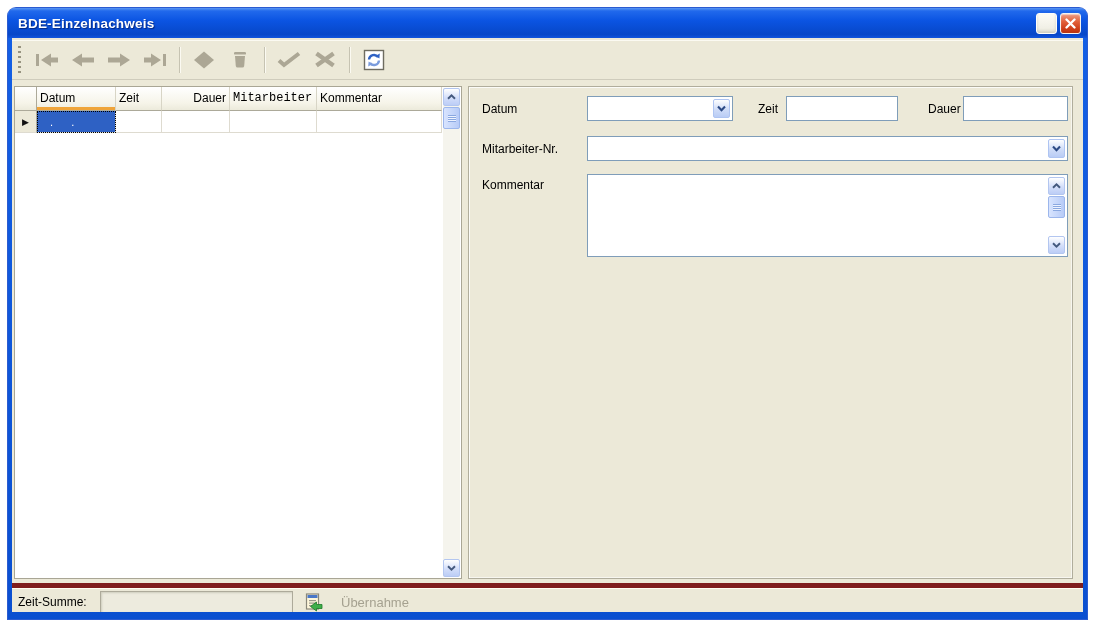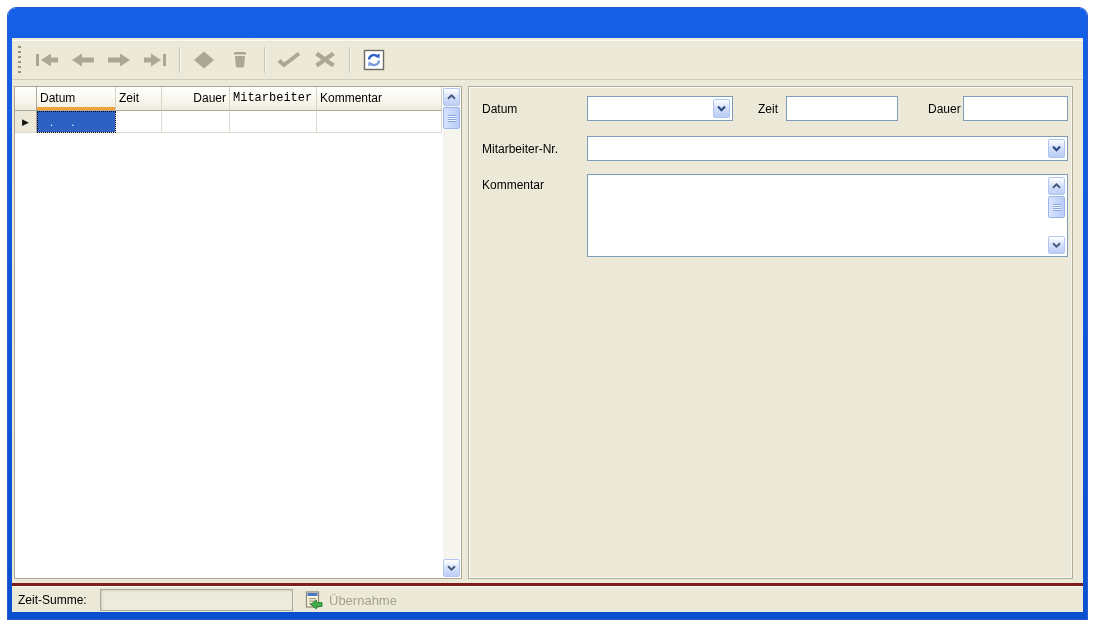--- a/index.html
+++ b/index.html
@@ -118,38 +118,51 @@
   .memo { position:absolute; border:1px solid #7f9db9; background:#fff; }
   .memo textarea {
     position:absolute; left:0; top:0; right:19px; bottom:0; border:none; resize:none; outline:none;
     background:#fff; font-family:"Liberation Sans",sans-serif; font-size:12px; padding:3px; overflow:hidden;
   }
   .memo .vsb { top:2px; bottom:2px; right:2px; background:transparent; }
 
   
   .footer {
     position:absolute; left:0; right:0; top:545px; height:15px;
-    border-top:3px solid #7f1d1d; box-shadow:inset 0 1px 0 #fffdf2;
+    border-top:5px solid #7f1d1d; box-shadow:inset 0 1px 0 #fffdf2;
     display:block;
   }
   .f-label { position:absolute; left:6px; top:7px; font-size:12px; color:#000; }
   .f-input {
     position:absolute; left:88px; top:3px; width:193px; height:22px;
     border:1px solid #adaa9a; background:#edebde; box-shadow:inset 1px 1px 2px rgba(150,148,130,.35);
   }
-  .f-uebernahme { position:absolute; left:292px; top:3px; height:22px; display:flex; align-items:center; gap:6px; }
+  .f-uebernahme { position:absolute; left:292px; top:3px; height:22px; display:flex; align-items:center; gap:18px; }
   .f-uebernahme span { font-size:13px; color:#a5a190; }
 
   svg { display:block; }
 </style>
 </head>
 <body>
 
 <div class="window">
 
+  <div class="titlebar">
+    <div class="title-text">BDE-Einzelnachweis</div>
+    <div class="tb-buttons">
+      <div class="btn-max"></div>
+      <div class="btn-close">
+        <span>
+          <svg width="11" height="11" viewBox="0 0 11 11">
+              <path d="M1.5 1.5 L9.5 9.5 M9.5 1.5 L1.5 9.5" stroke="#fff" stroke-width="2.3" stroke-linecap="round"></path>
+            </svg>
+        </span>
+      </div>
+    </div>
+  </div>
 
   <div class="client">
 
     <div class="toolbar">
       <div class="gripper"></div>
 
       <button class="tbtn">
         <span>
           <svg width="30" height="16" viewBox="0 0 26 16" fill="#aca795">
             <rect x="2" y="2" width="3" height="12"></rect>

